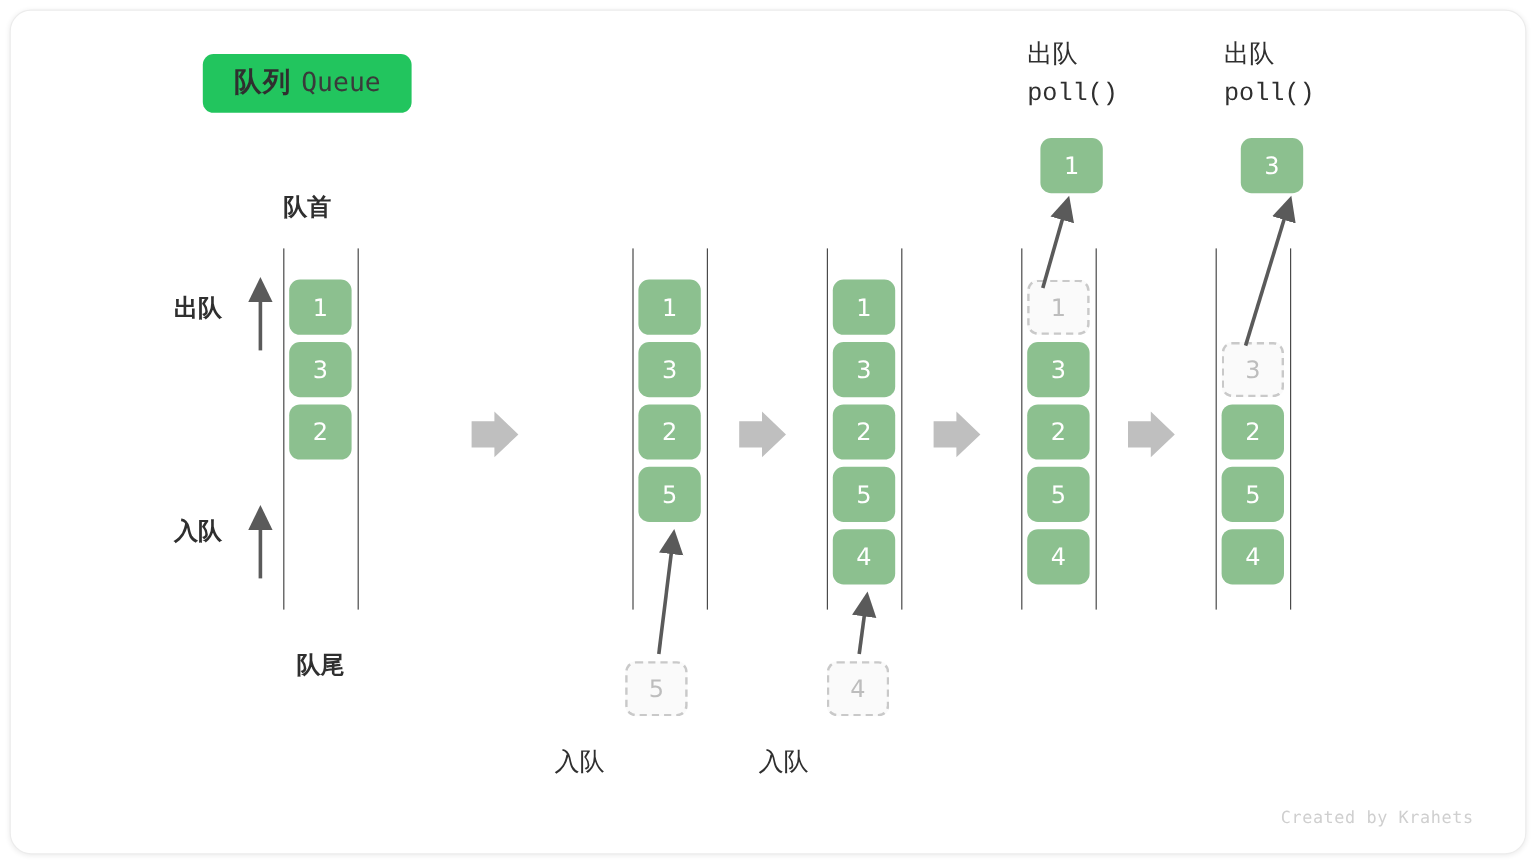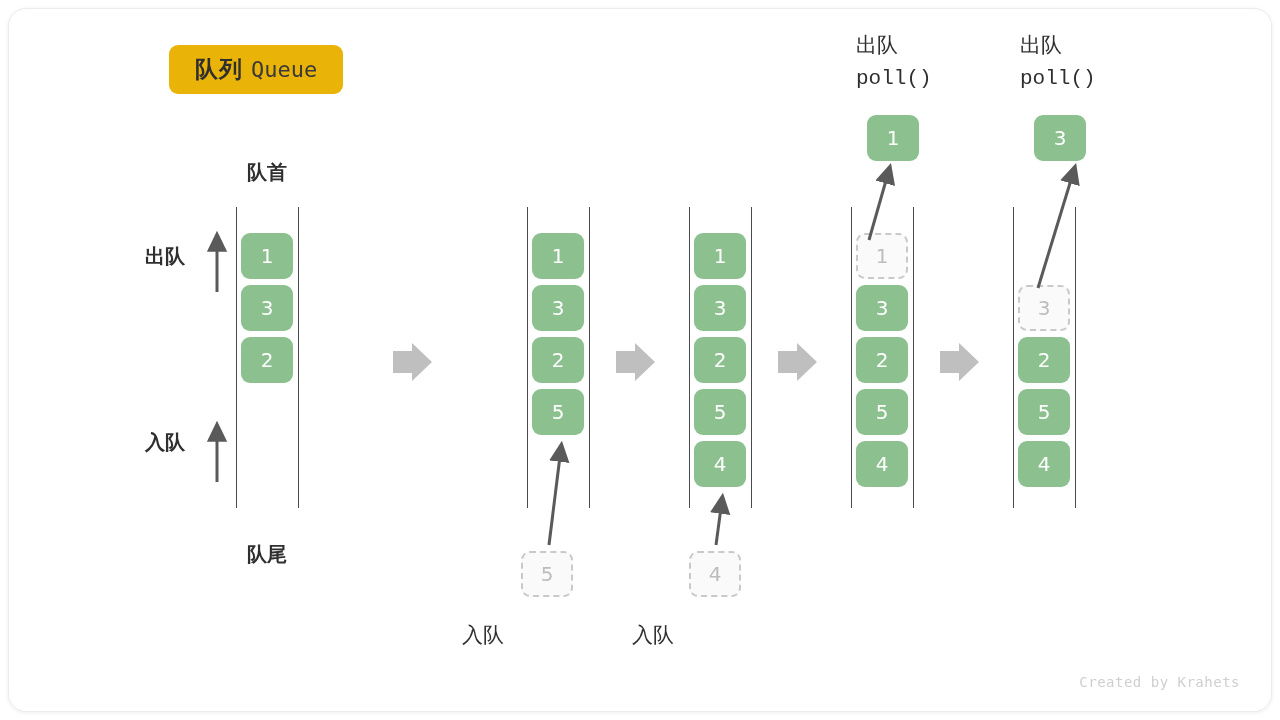--- a/index.html
+++ b/index.html
@@ -29,21 +29,21 @@
     border-radius: 18px;
     border: 1px solid #ececec;
     box-shadow: 0 1px 4px rgba(0,0,0,0.07);
     box-sizing: border-box;
   }
   .title-badge {
     position: absolute;
     left: 169px;
     top: 45px;
     padding: 13px 26px;
-    background: #eab308;
+    background: #22c55e;
     border-radius: 9px;
     color: #2f2f2f;
     font-size: 23px;
     line-height: 1;
     white-space: nowrap;
   }
   .title-cn {
     font-weight: bold;
     letter-spacing: 1px;
   }
@@ -135,21 +135,21 @@
   .op-cn { font-size: 21px; }
   .op-code {
     font-family: Liberation Mono, monospace;
     font-size: 21px;
     color: #2f2f2f;
   }
   .op-num { color: #3f9e4d; font-weight: bold; }
 
   .watermark {
     position: absolute;
-    right: 40px;
+    right: 52px;
     bottom: 30px;
     font-family: "DejaVu Sans Mono", "Liberation Mono", monospace;
     font-size: 14px;
     color: #cfcfcf;
     letter-spacing: 0.5px;
   }
 
   svg.overlay {
     position: absolute;
     left: 0;
@@ -162,21 +162,21 @@
 </head>
 <body>
 
 <div id="canvas">
   <div class="card"></div>
 
   <div class="title-badge">
     <span class="title-cn">队列</span><span class="title-en">Queue</span>
   </div>
 
-  <div class="label bold" style="left:236px; top:158px; width:62px; text-align:center;">队首</div>
+  <div class="label bold" style="left:236px; top:158px; width:62px; ">队首</div>
   <div class="label bold" style="left:236px; top:540px; width:62px; text-align:center;">队尾</div>
 
   <div class="label bold" style="left:145px; top:242px;">出队</div>
   <div class="label bold" style="left:145px; top:428px;">入队</div>
 
   <div class="queue" style="left:236px;">
     <div class="rail left"></div>
     <div class="rail right"></div>
     <div class="slot filled" style="top:26px;">1</div>
     <div class="slot filled" style="top:78px;">3</div>

